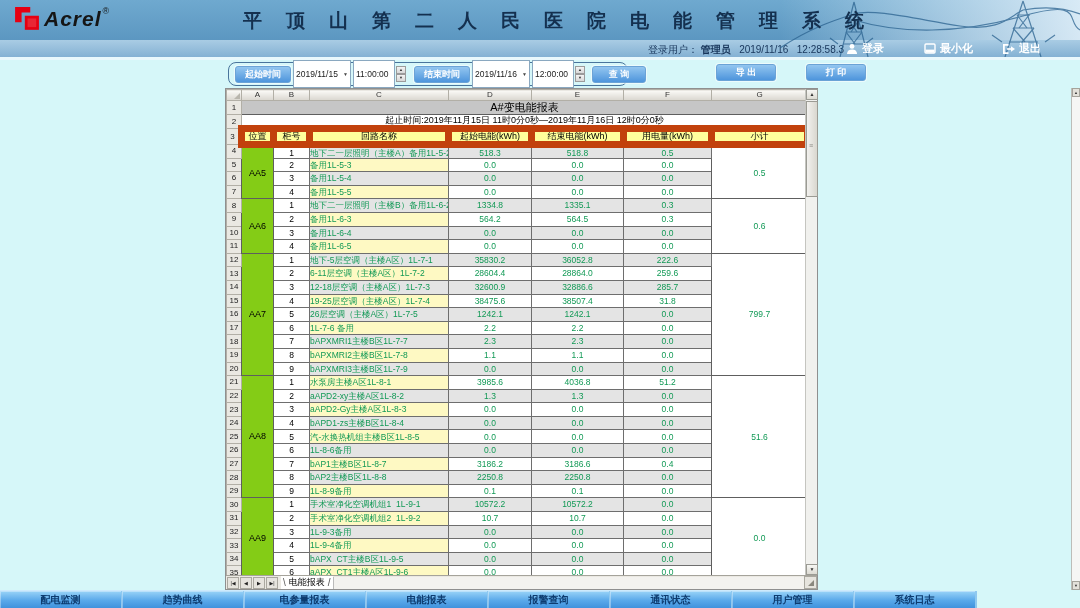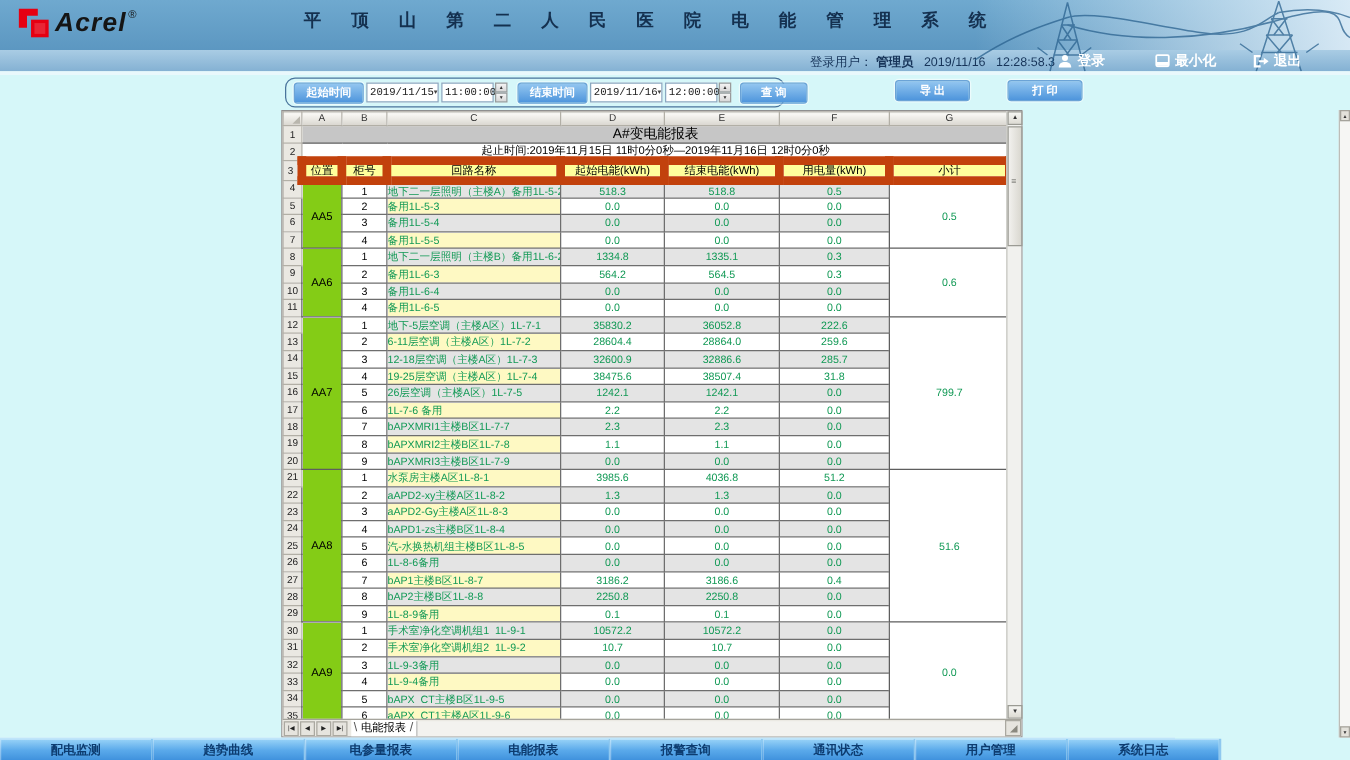--- a/index.html
+++ b/index.html
@@ -8,21 +8,21 @@
 
   
   .topbar { position:absolute; left:0; top:0; width:1080px; height:40px;
     background:linear-gradient(180deg,#6fa9cf,#5c97c1); }
   .topbar::after { content:""; position:absolute; right:0; top:0; width:300px; height:40px;
     background:linear-gradient(90deg, rgba(255,255,255,0), rgba(235,246,253,.85)); }
   .logo { position:absolute; left:14px; top:6px; display:flex; align-items:flex-start; z-index:3; }
   .logo-mark { width:26px; height:26px; margin-right:4px; }
   .logo-text { font-size:21px; font-weight:900; font-style:italic; color:#151515; letter-spacing:1px; line-height:26px;}
   .logo-reg { font-size:9px; color:#151515; margin-left:1px; }
-  .app-title { position:absolute; left:243px; top:8px; font-size:14px; font-weight:bold;
+  .app-title { position:absolute; left:243px; top:8px; font-size:19px; font-weight:bold;
     color:#14304f; letter-spacing:24px; white-space:nowrap; z-index:2; }
   .towers { position:absolute; right:0; top:0; width:300px; height:57px; z-index:2; pointer-events:none; opacity:.75; }
 
   
   .loginbar { position:absolute; left:0; top:40px; width:1080px; height:17px;
     background:linear-gradient(180deg,#a9cce4,#84b1d3); }
   .login-info { position:absolute; left:648px; top:3px; font-size:10px; color:#17355a; white-space:nowrap;text-align:center; }
   .login-info b { font-weight:bold; }
   .win-btn { position:absolute; top:1px; height:15px; display:flex; align-items:center; gap:4px;
     color:#fff; font-size:11px; font-weight:bold; cursor:pointer; z-index:4; }
@@ -32,22 +32,22 @@
 
   
   .toolbar { position:absolute; left:0; top:60px; width:1080px; height:28px;padding-left:17px; }
   .querybox { position:absolute; left:228px; top:2px; width:400px; height:24px;
     border:1px solid #49749c; border-radius:8px; display:flex; align-items:center; padding:0 6px; }
   .blue-btn { background:linear-gradient(180deg,#93c6f0,#4e95dc); border:1px solid #6ba3d6;
     box-shadow:0 0 0 1px rgba(255,255,255,.55); border-radius:3px; color:#fff;
     font-size:9px; font-weight:bold; text-align:center; line-height:15px; height:17px; cursor:pointer; white-space:nowrap; }
   .lbl-btn { width:56px; flex:0 0 auto; }
   .q-btn { width:54px; margin-left:7px; flex:0 0 auto; }
-  .field { background:#fff; border:1px solid #8aa8c0; height:16px; font-size:8.5px; color:#222;
-    display:flex; align-items:center; justify-content:space-between; padding:0 2px; margin-left:2px; flex:0 0 auto; cursor:pointer;font-family:Liberation Mono, monospace;}
+  .field { background:#fff; border:1px solid #8aa8c0; height:28px; font-size:8.5px; color:#222;
+    display:flex; align-items:center; justify-content:space-between; padding:0 2px; margin-left:2px; flex:0 0 auto; cursor:pointer;}
   .datebox { width:58px; }
   .timebox { width:42px; }
   .caret { font-size:5px; color:#444; }
   .spin { width:10px; height:16px; display:flex; flex-direction:column; margin-left:1px; flex:0 0 auto; }
   .spin span { flex:1; background:linear-gradient(180deg,#f4f4f4,#d8d8d8); border:1px solid #9b9b9b;
     font-size:4px; line-height:6px; text-align:center; color:#333; cursor:pointer; }
   .gap8 { width:8px; flex:0 0 auto; }
   .tool-btn { position:absolute; top:4px; width:60px; }
   .btn-export { left:716px; } .btn-print { left:806px; }
 

